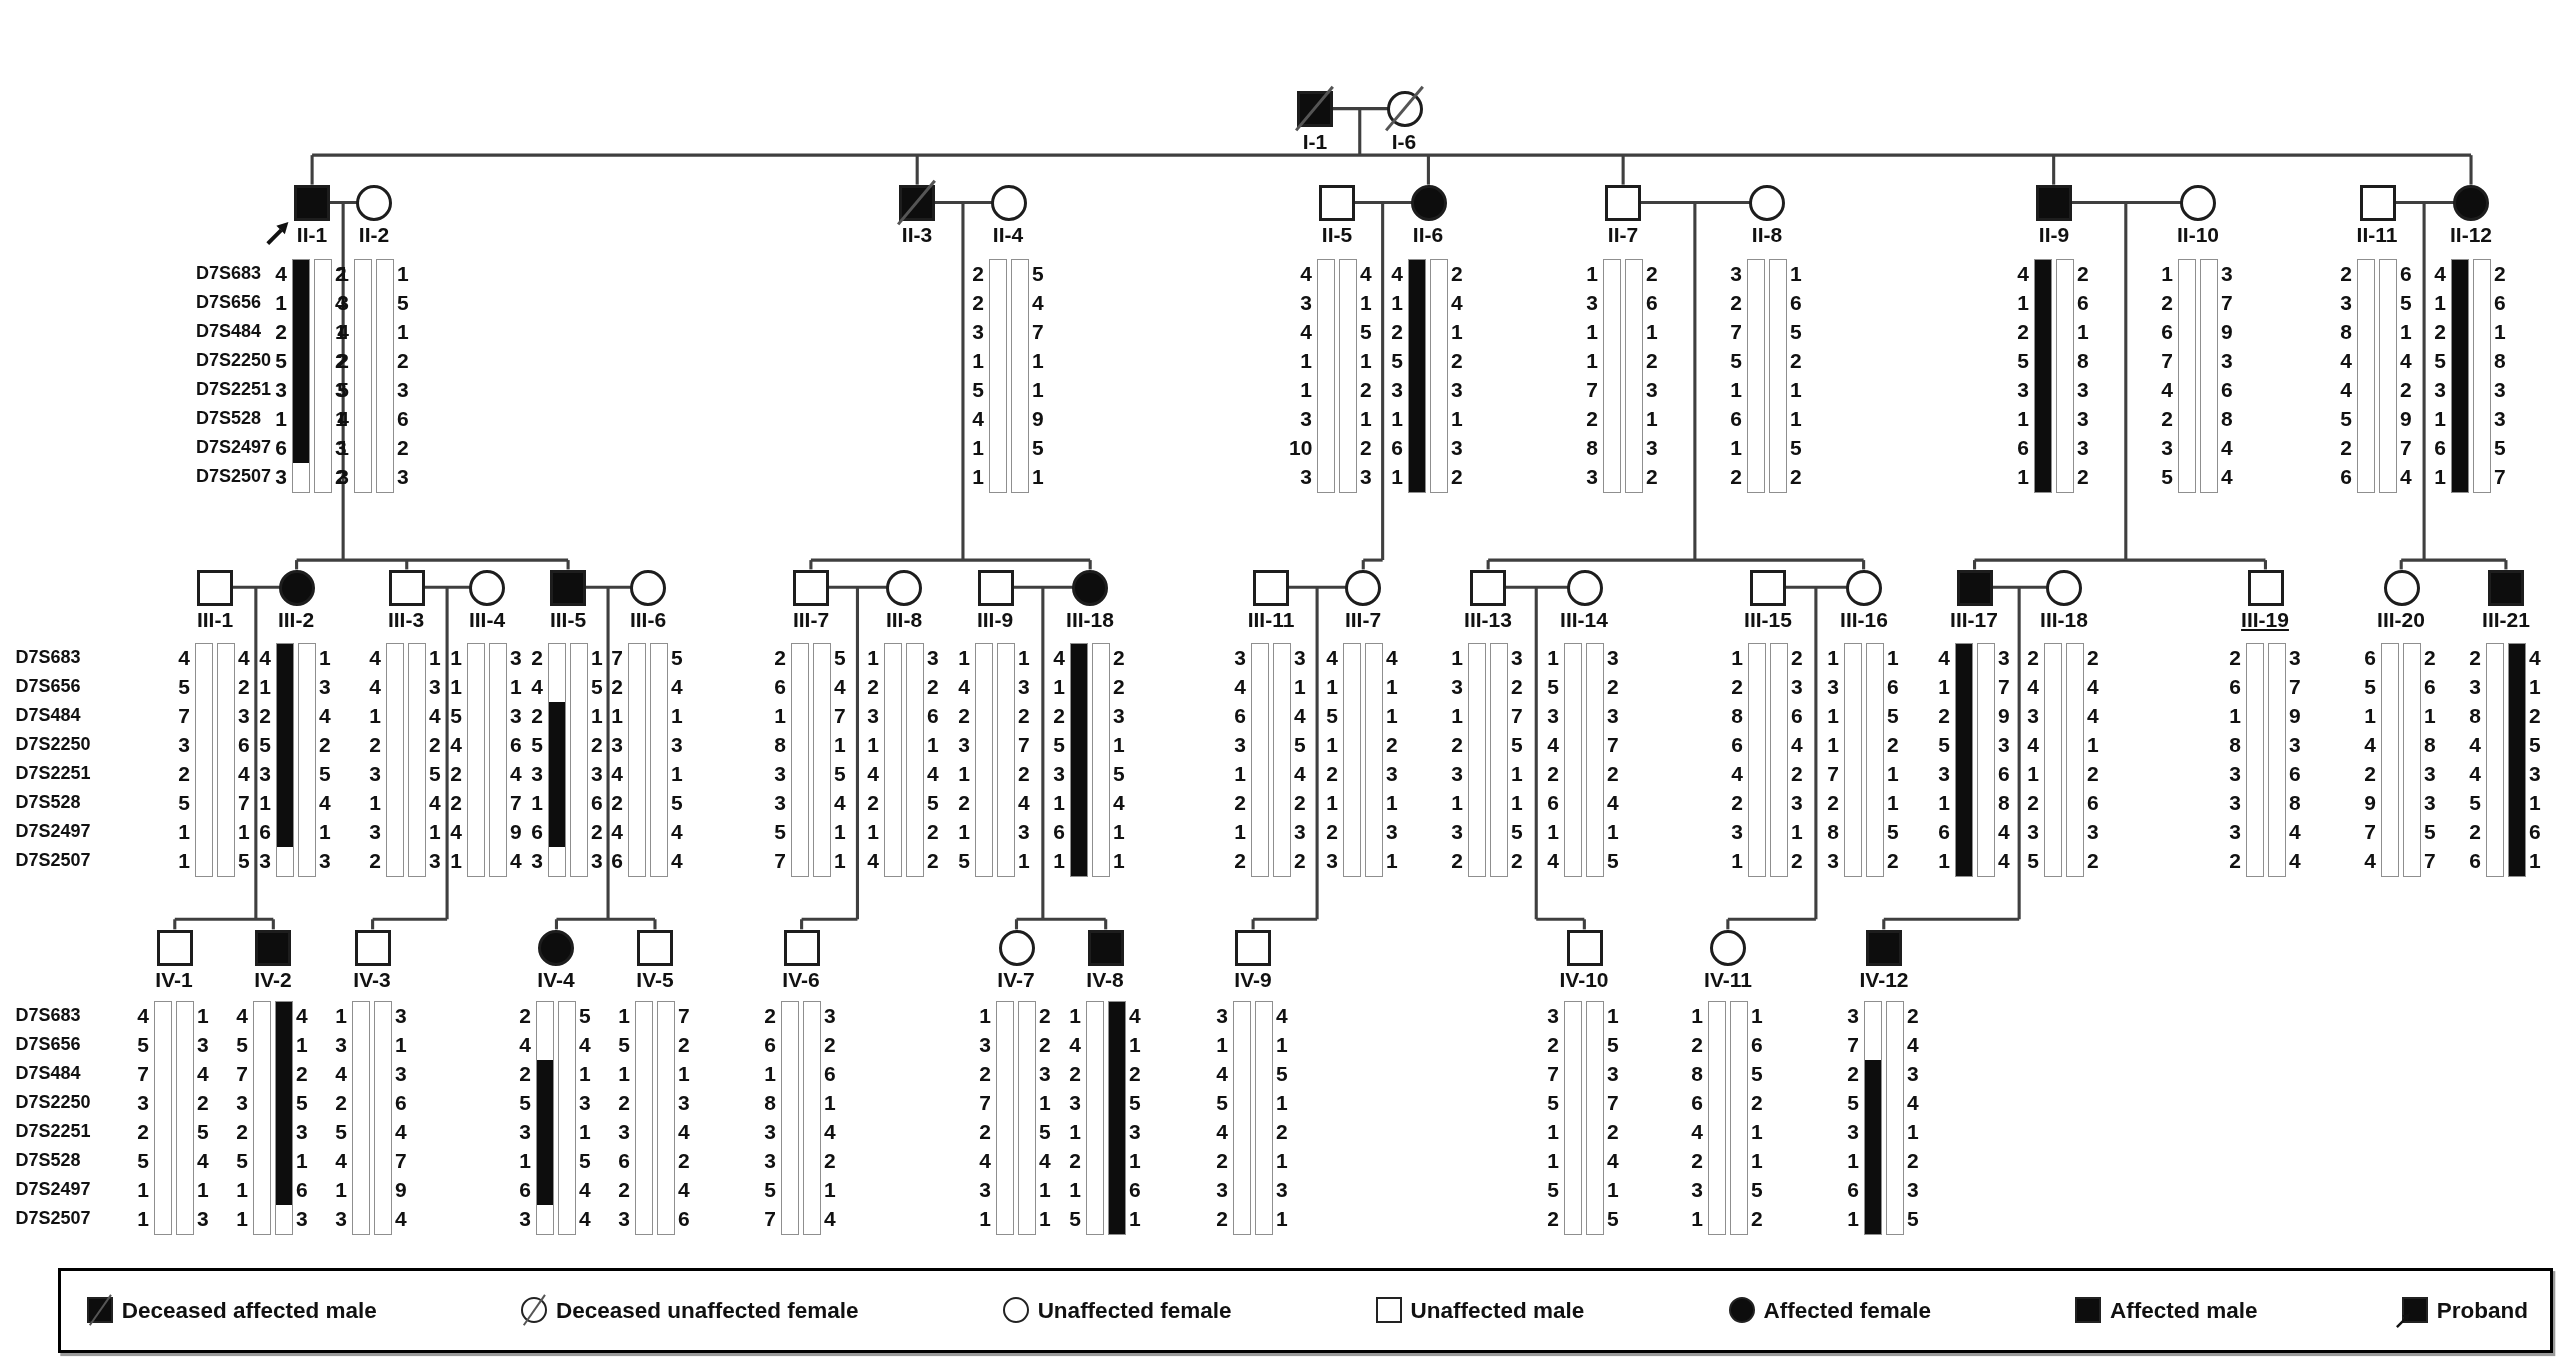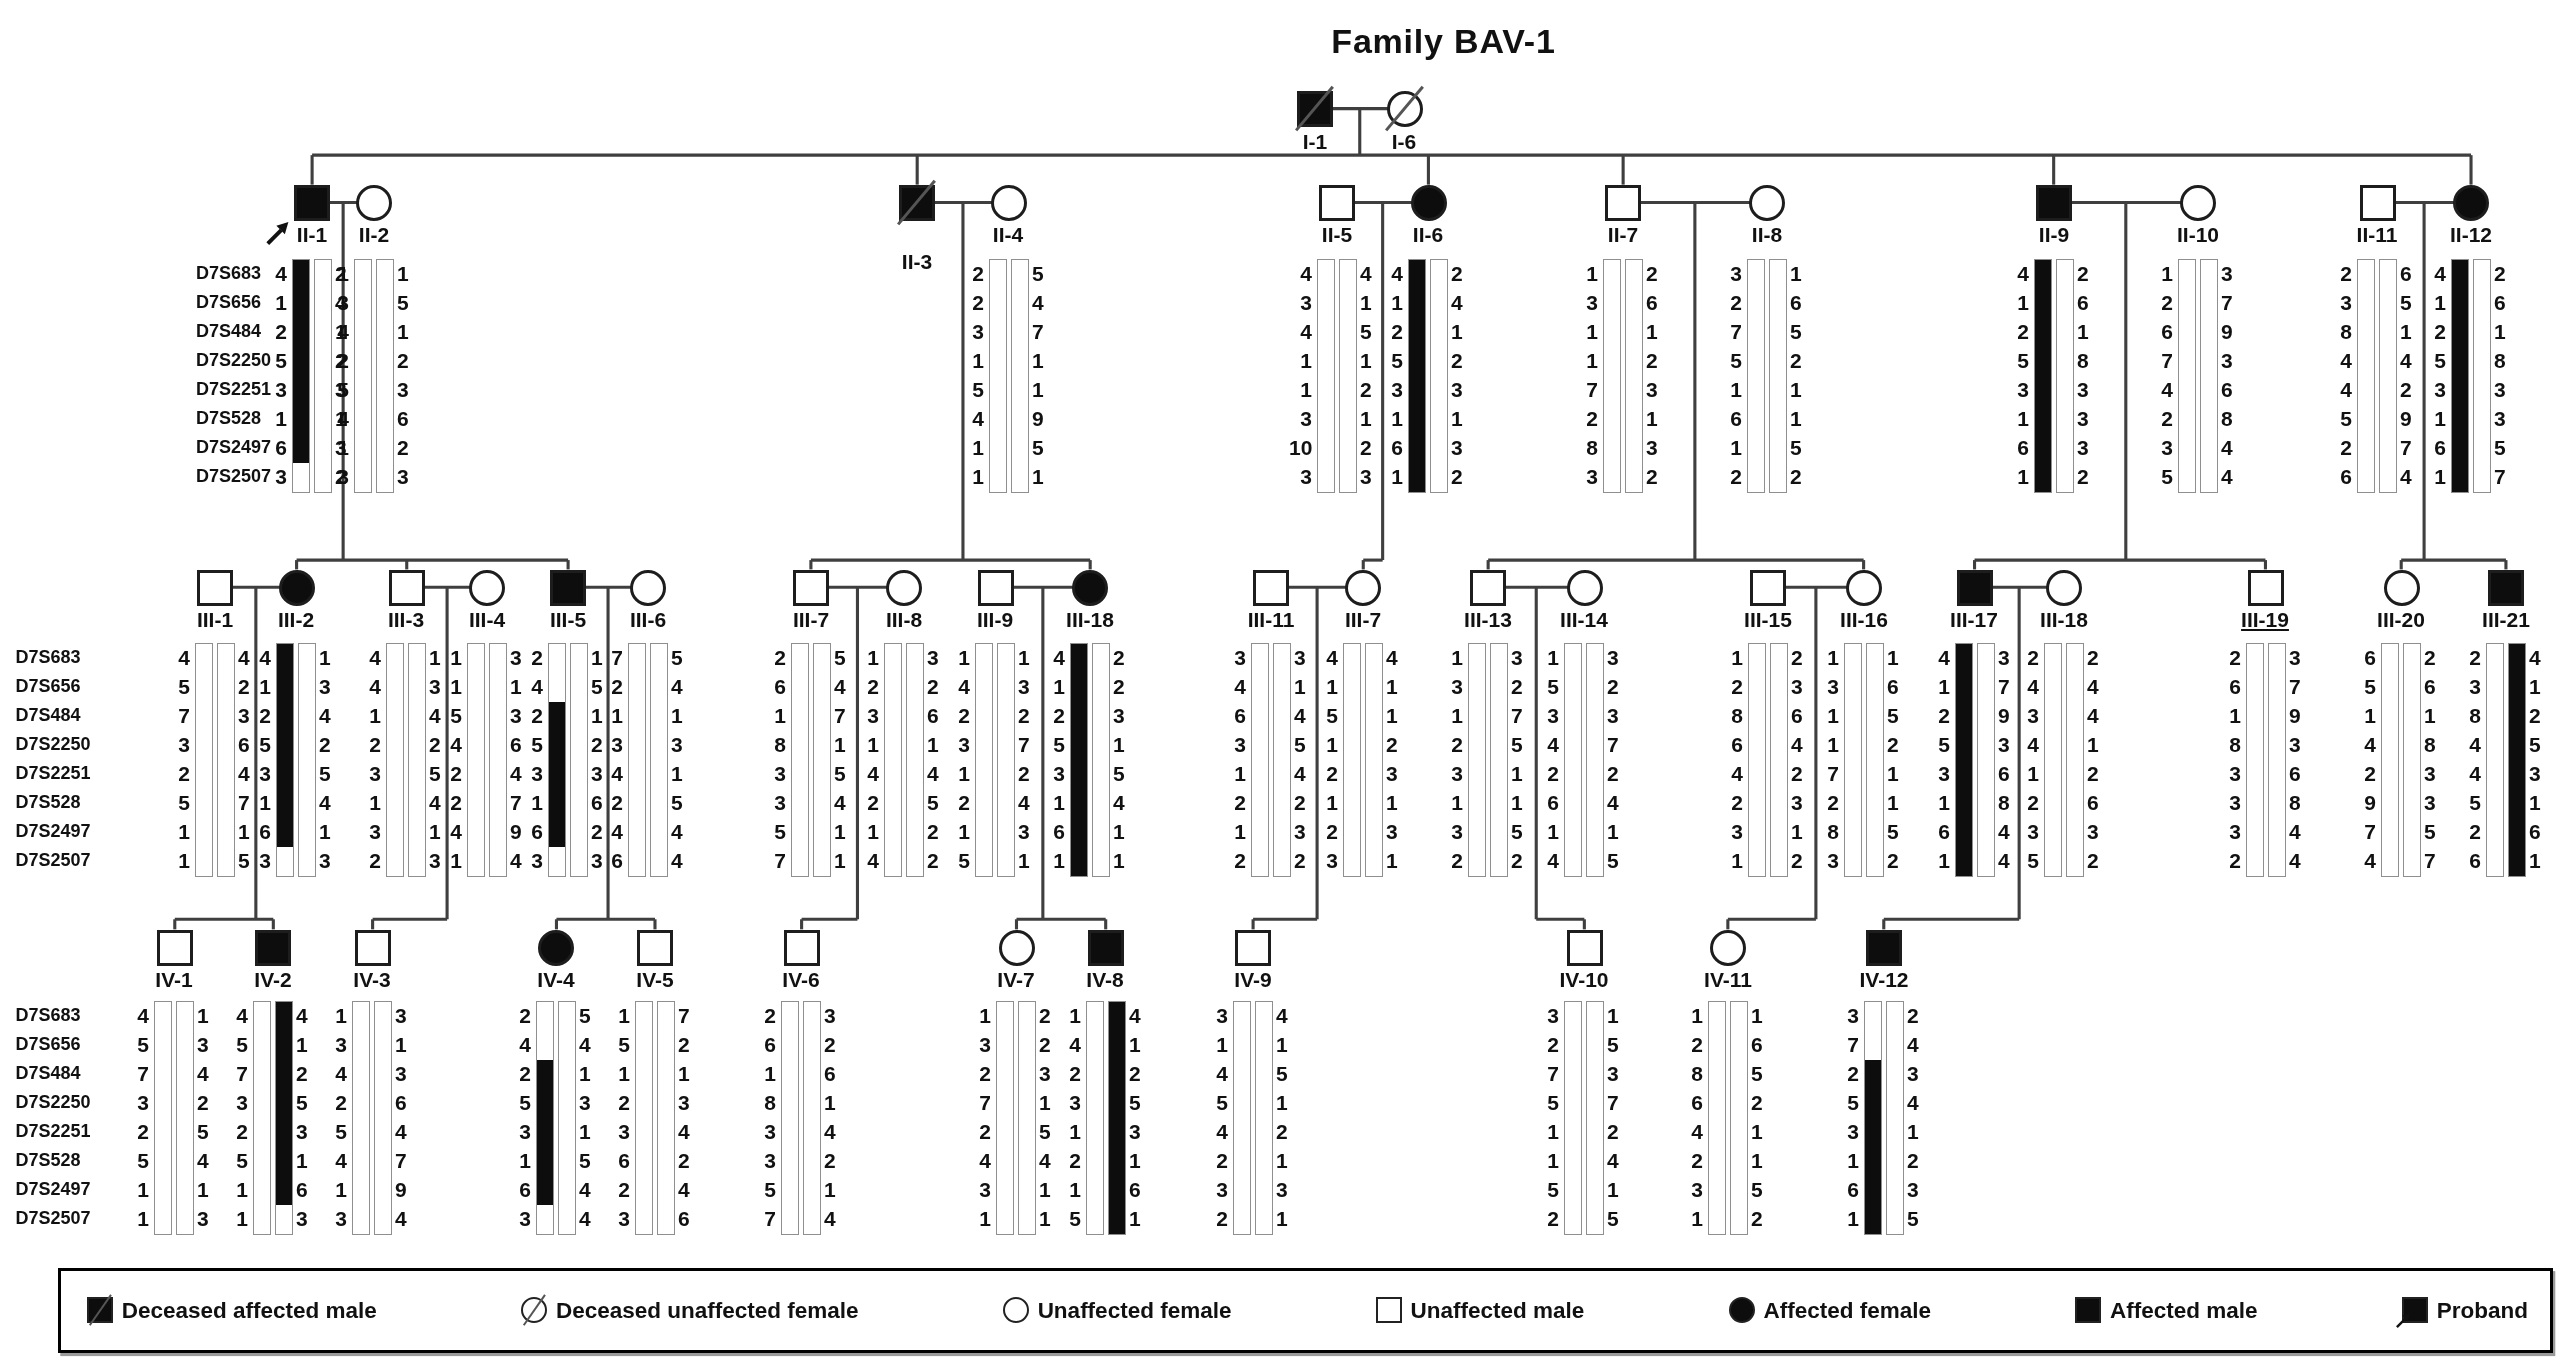--- a/index.html
+++ b/index.html
@@ -127,21 +127,20 @@
       <line x1="2042" y1="1185" x2="2042" y2="1198" stroke="#3f3f3f" stroke-width="4"></line>
       <line x1="2279" y1="757" x2="2402" y2="757" stroke="#3f3f3f" stroke-width="4"></line>
       <line x1="2340.5" y1="757" x2="2340.5" y2="1185" stroke="#3f3f3f" stroke-width="4"></line>
       <line x1="2227" y1="1185" x2="2340.5" y2="1185" stroke="#3f3f3f" stroke-width="4"></line>
       <line x1="2227" y1="1185" x2="2227" y2="1198" stroke="#3f3f3f" stroke-width="4"></line>
       <line x1="2545" y1="757" x2="2660" y2="757" stroke="#3f3f3f" stroke-width="4"></line>
       <line x1="2602.5" y1="757" x2="2602.5" y2="1185" stroke="#3f3f3f" stroke-width="4"></line>
       <line x1="2428" y1="1185" x2="2602.5" y2="1185" stroke="#3f3f3f" stroke-width="4"></line>
       <line x1="2428" y1="1185" x2="2428" y2="1198" stroke="#3f3f3f" stroke-width="4"></line>
     </svg>
-  <div id="title">Family BAV-1</div>
   <div id="pedigree">
       <div class="markers" style="left: 196px; top: 259px;">
         <div class="hrow">D7S683</div>
         <div class="hrow">D7S656</div>
         <div class="hrow">D7S484</div>
         <div class="hrow">D7S2250</div>
         <div class="hrow">D7S2251</div>
         <div class="hrow">D7S528</div>
         <div class="hrow">D7S2497</div>
         <div class="hrow">D7S2507</div>
@@ -225,21 +224,21 @@
           <div class="hrow">3</div>
           <div class="hrow">6</div>
           <div class="hrow">2</div>
           <div class="hrow">3</div>
         </div>
         <div class="bar b1"></div>
         <div class="bar b2"></div>
       </div>
       <div class="sym male affected" style="left: 899px; top: 185px;"></div>
       <div class="slash" style="left: 888px; top: 201px;"></div>
-      <div class="plabel" style="left: 859px; top: 223px; margin-top: 27px;">II-3</div>
+      <div class="plabel" style="left: 859px; top: 223px;">II-3</div>
       <div class="sym female" style="left: 991px; top: 185px;"></div>
       <div class="plabel" style="left: 950px; top: 223px;">II-4</div>
       <div class="hap" style="left: 961px; top: 259px; height: 232px;">
         <div class="col l">
           <div class="hrow">2</div>
           <div class="hrow">2</div>
           <div class="hrow">3</div>
           <div class="hrow">1</div>
           <div class="hrow">5</div>
           <div class="hrow">4</div>

